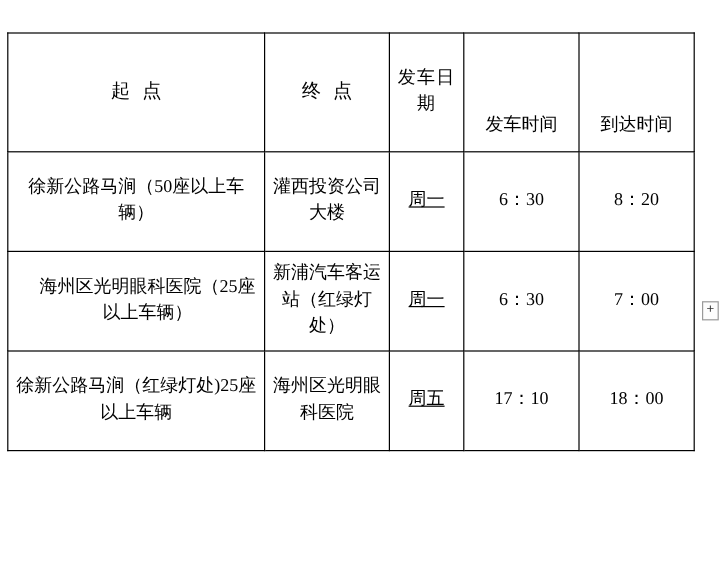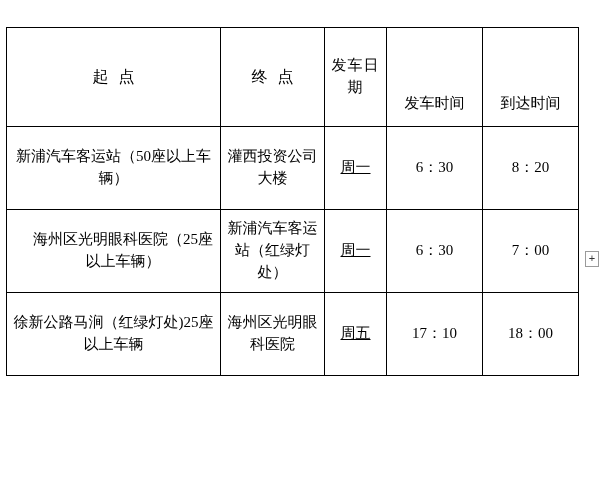--- a/index.html
+++ b/index.html
@@ -142,21 +142,21 @@
       <tr>
         <td class="hdr-origin">起点</td>
         <td class="hdr-dest">终点</td>
         <td class="hdr-date">发车日期</td>
         <td class="hdr-dep">发车时间</td>
         <td class="hdr-arr">到达时间</td>
       </tr>
     </thead>
     <tbody>
       <tr>
-        <td class="cell-origin">新浦汽车客运站（50座以上车辆）</td>
+        <td class="cell-origin">徐新公路马涧（50座以上车辆）</td>
         <td class="cell-dest">灌西投资公司大楼</td>
         <td class="cell-day">周一</td>
         <td class="cell-time">6：30</td>
         <td class="cell-time">8：20</td>
       </tr>
       <tr>
         <td class="cell-origin indent">海州区光明眼科医院（25座以上车辆）</td>
         <td class="cell-dest">新浦汽车客运站（红绿灯处）</td>
         <td class="cell-day">周一</td>
         <td class="cell-time">6：30</td>

